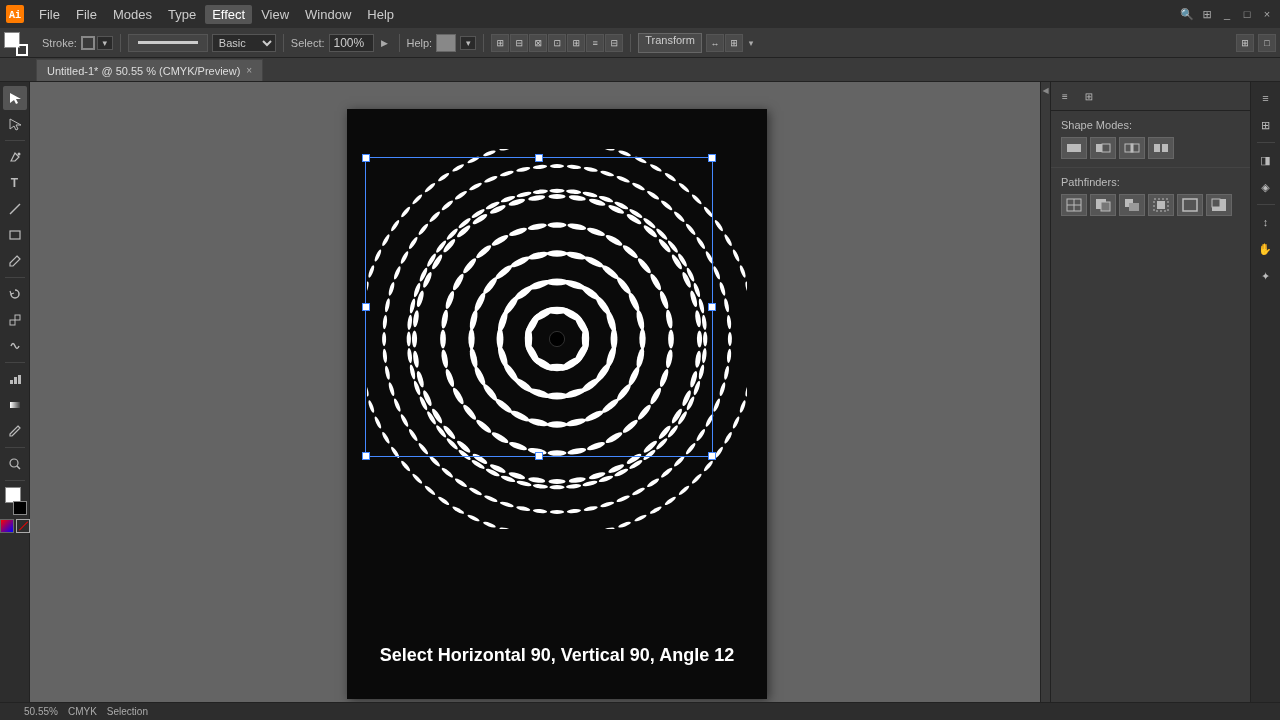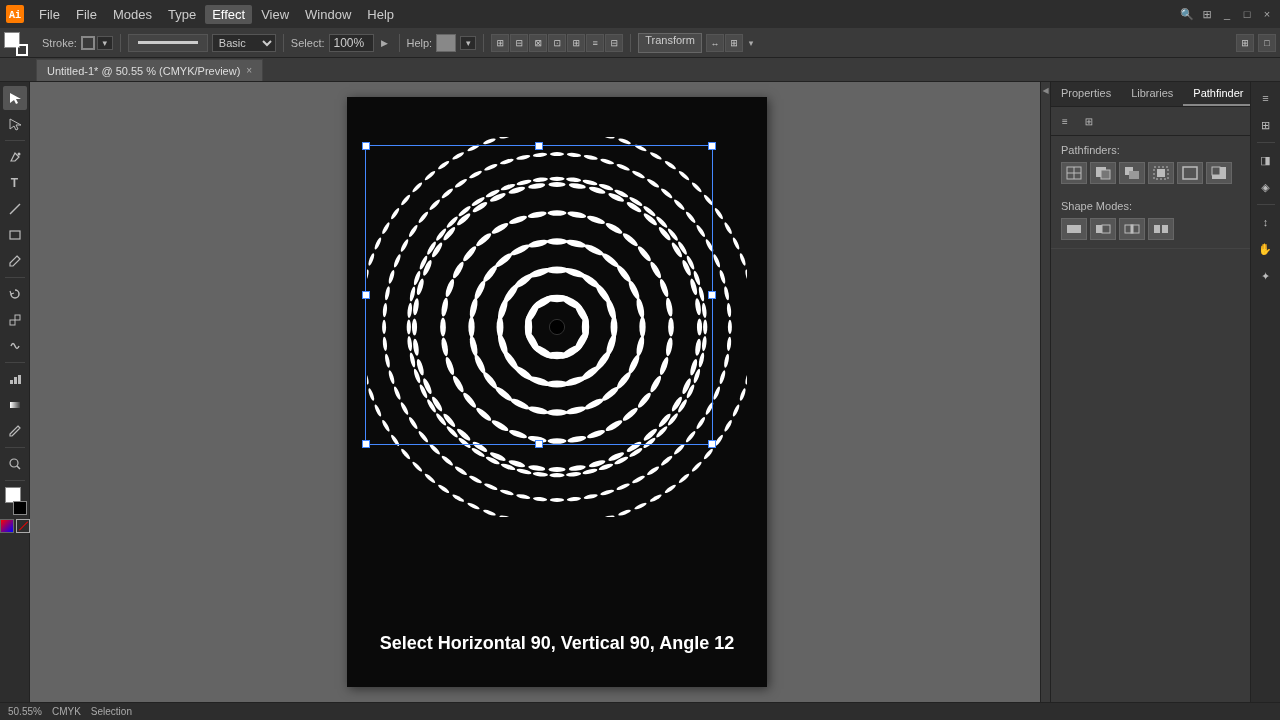--- a/index.html
+++ b/index.html
@@ -104,21 +104,21 @@
       background: #646464;
       overflow: auto;
       position: relative;
       display: flex;
       align-items: flex-start;
       justify-content: center;
       padding: 10px;
     }
     #canvas-wrapper {
       position: relative;
-      margin-top: 5px;
+      margin-top: 17px;
       padding-left: 44px;
     }
     #artboard {
       width: 420px;
       height: 590px;
       background: #0a0a0a;
       position: relative;
       box-shadow: 2px 2px 10px rgba(0,0,0,0.5);
     }
 
@@ -267,21 +267,21 @@
       border-radius: 2px;
     }
     .dock-sep { width: 18px; height: 1px; background: #444; margin: 2px 0; }
 
     
     #bottom-bar {
       height: 18px;
       background: #2d2d2d;
       display: flex;
       align-items: center;
-      padding: 0 8px;
+      padding: 0 24px;
       gap: 10px;
       flex-shrink: 0;
       border-top: 1px solid #222;
       font-size: 10px;
       color: #aaa;
     }
   </style>
 </head>
 <body>
 
@@ -826,29 +826,60 @@
         </div>
       </div>
     </div>
   </div>
 
   <div id="right-collapse">
     <div style="margin-top:4px;font-size:8px;color:#888;">◀</div>
   </div>
 
   <div id="right-panel">
-    <div id="panel-tabs">
-      <div class="panel-tab">Properties</div>
-      <div class="panel-tab">Libraries</div>
-      <div class="panel-tab active">Pathfinder</div>
-    </div>
 
     <div id="panel-icons">
       <div class="panel-icon-btn">≡</div>
       <div class="panel-icon-btn">⊞</div>
+    </div>
+
+    <div id="shape-modes-section">
+      <div class="section-title">Shape Modes:</div>
+      <div class="mode-btns">
+
+        <div class="mode-btn" title="Unite">
+          <svg width="16" height="14" viewBox="0 0 16 14">
+              <rect x="1" y="3" width="8" height="8" fill="#bbb"></rect>
+              <rect x="7" y="3" width="8" height="8" fill="#bbb"></rect>
+            </svg>
+        </div>
+
+        <div class="mode-btn" title="Minus Front">
+          <svg width="16" height="14" viewBox="0 0 16 14">
+              <rect x="1" y="3" width="8" height="8" fill="#bbb"></rect>
+              <rect x="7" y="3" width="8" height="8" fill="#555" stroke="#bbb" stroke-width="1"></rect>
+            </svg>
+        </div>
+
+        <div class="mode-btn" title="Intersect">
+          <svg width="16" height="14" viewBox="0 0 16 14">
+              <rect x="1" y="3" width="8" height="8" fill="none" stroke="#bbb" stroke-width="1"></rect>
+              <rect x="7" y="3" width="8" height="8" fill="none" stroke="#bbb" stroke-width="1"></rect>
+              <rect x="7" y="3" width="2" height="8" fill="#bbb"></rect>
+            </svg>
+        </div>
+
+        <div class="mode-btn" title="Exclude">
+          <svg width="16" height="14" viewBox="0 0 16 14">
+              <rect x="1" y="3" width="8" height="8" fill="#bbb"></rect>
+              <rect x="7" y="3" width="8" height="8" fill="#bbb"></rect>
+              <rect x="7" y="3" width="2" height="8" fill="#555"></rect>
+            </svg>
+        </div>
+      </div>
     </div>
 
     <div id="pathfinders-section">
       <div class="section-title">Pathfinders:</div>
       <div class="pathfinder-btns">
         <div class="pathfinder-btn" title="Divide">
           <svg width="16" height="14" viewBox="0 0 16 14">
               <rect x="1" y="1" width="14" height="12" fill="none" stroke="#bbb" stroke-width="1"></rect>
               <line x1="8" y1="1" x2="8" y2="13" stroke="#bbb" stroke-width="1"></line>
               <line x1="1" y1="7" x2="15" y2="7" stroke="#bbb" stroke-width="1"></line>
@@ -874,56 +905,20 @@
         </div>
         <div class="pathfinder-btn" title="Outline">
           <svg width="16" height="14" viewBox="0 0 16 14">
               <rect x="1" y="1" width="14" height="12" fill="none" stroke="#bbb" stroke-width="1.5"></rect>
             </svg>
         </div>
         <div class="pathfinder-btn" title="Minus Back">
           <svg width="16" height="14" viewBox="0 0 16 14">
               <rect x="1" y="1" width="14" height="12" fill="#bbb"></rect>
               <rect x="1" y="1" width="8" height="8" fill="#555" stroke="#bbb" stroke-width="1"></rect>
-            </svg>
-        </div>
-      </div>
-    </div>
-
-    <div id="shape-modes-section">
-      <div class="section-title">Shape Modes:</div>
-      <div class="mode-btns">
-
-        <div class="mode-btn" title="Unite">
-          <svg width="16" height="14" viewBox="0 0 16 14">
-              <rect x="1" y="3" width="8" height="8" fill="#bbb"></rect>
-              <rect x="7" y="3" width="8" height="8" fill="#bbb"></rect>
-            </svg>
-        </div>
-
-        <div class="mode-btn" title="Minus Front">
-          <svg width="16" height="14" viewBox="0 0 16 14">
-              <rect x="1" y="3" width="8" height="8" fill="#bbb"></rect>
-              <rect x="7" y="3" width="8" height="8" fill="#555" stroke="#bbb" stroke-width="1"></rect>
-            </svg>
-        </div>
-
-        <div class="mode-btn" title="Intersect">
-          <svg width="16" height="14" viewBox="0 0 16 14">
-              <rect x="1" y="3" width="8" height="8" fill="none" stroke="#bbb" stroke-width="1"></rect>
-              <rect x="7" y="3" width="8" height="8" fill="none" stroke="#bbb" stroke-width="1"></rect>
-              <rect x="7" y="3" width="2" height="8" fill="#bbb"></rect>
-            </svg>
-        </div>
-
-        <div class="mode-btn" title="Exclude">
-          <svg width="16" height="14" viewBox="0 0 16 14">
-              <rect x="1" y="3" width="8" height="8" fill="#bbb"></rect>
-              <rect x="7" y="3" width="8" height="8" fill="#bbb"></rect>
-              <rect x="7" y="3" width="2" height="8" fill="#555"></rect>
             </svg>
         </div>
       </div>
     </div>
   </div>
 
   <div id="right-dock">
     <div class="dock-btn">≡</div>
     <div class="dock-btn">⊞</div>
     <div class="dock-sep"></div>

